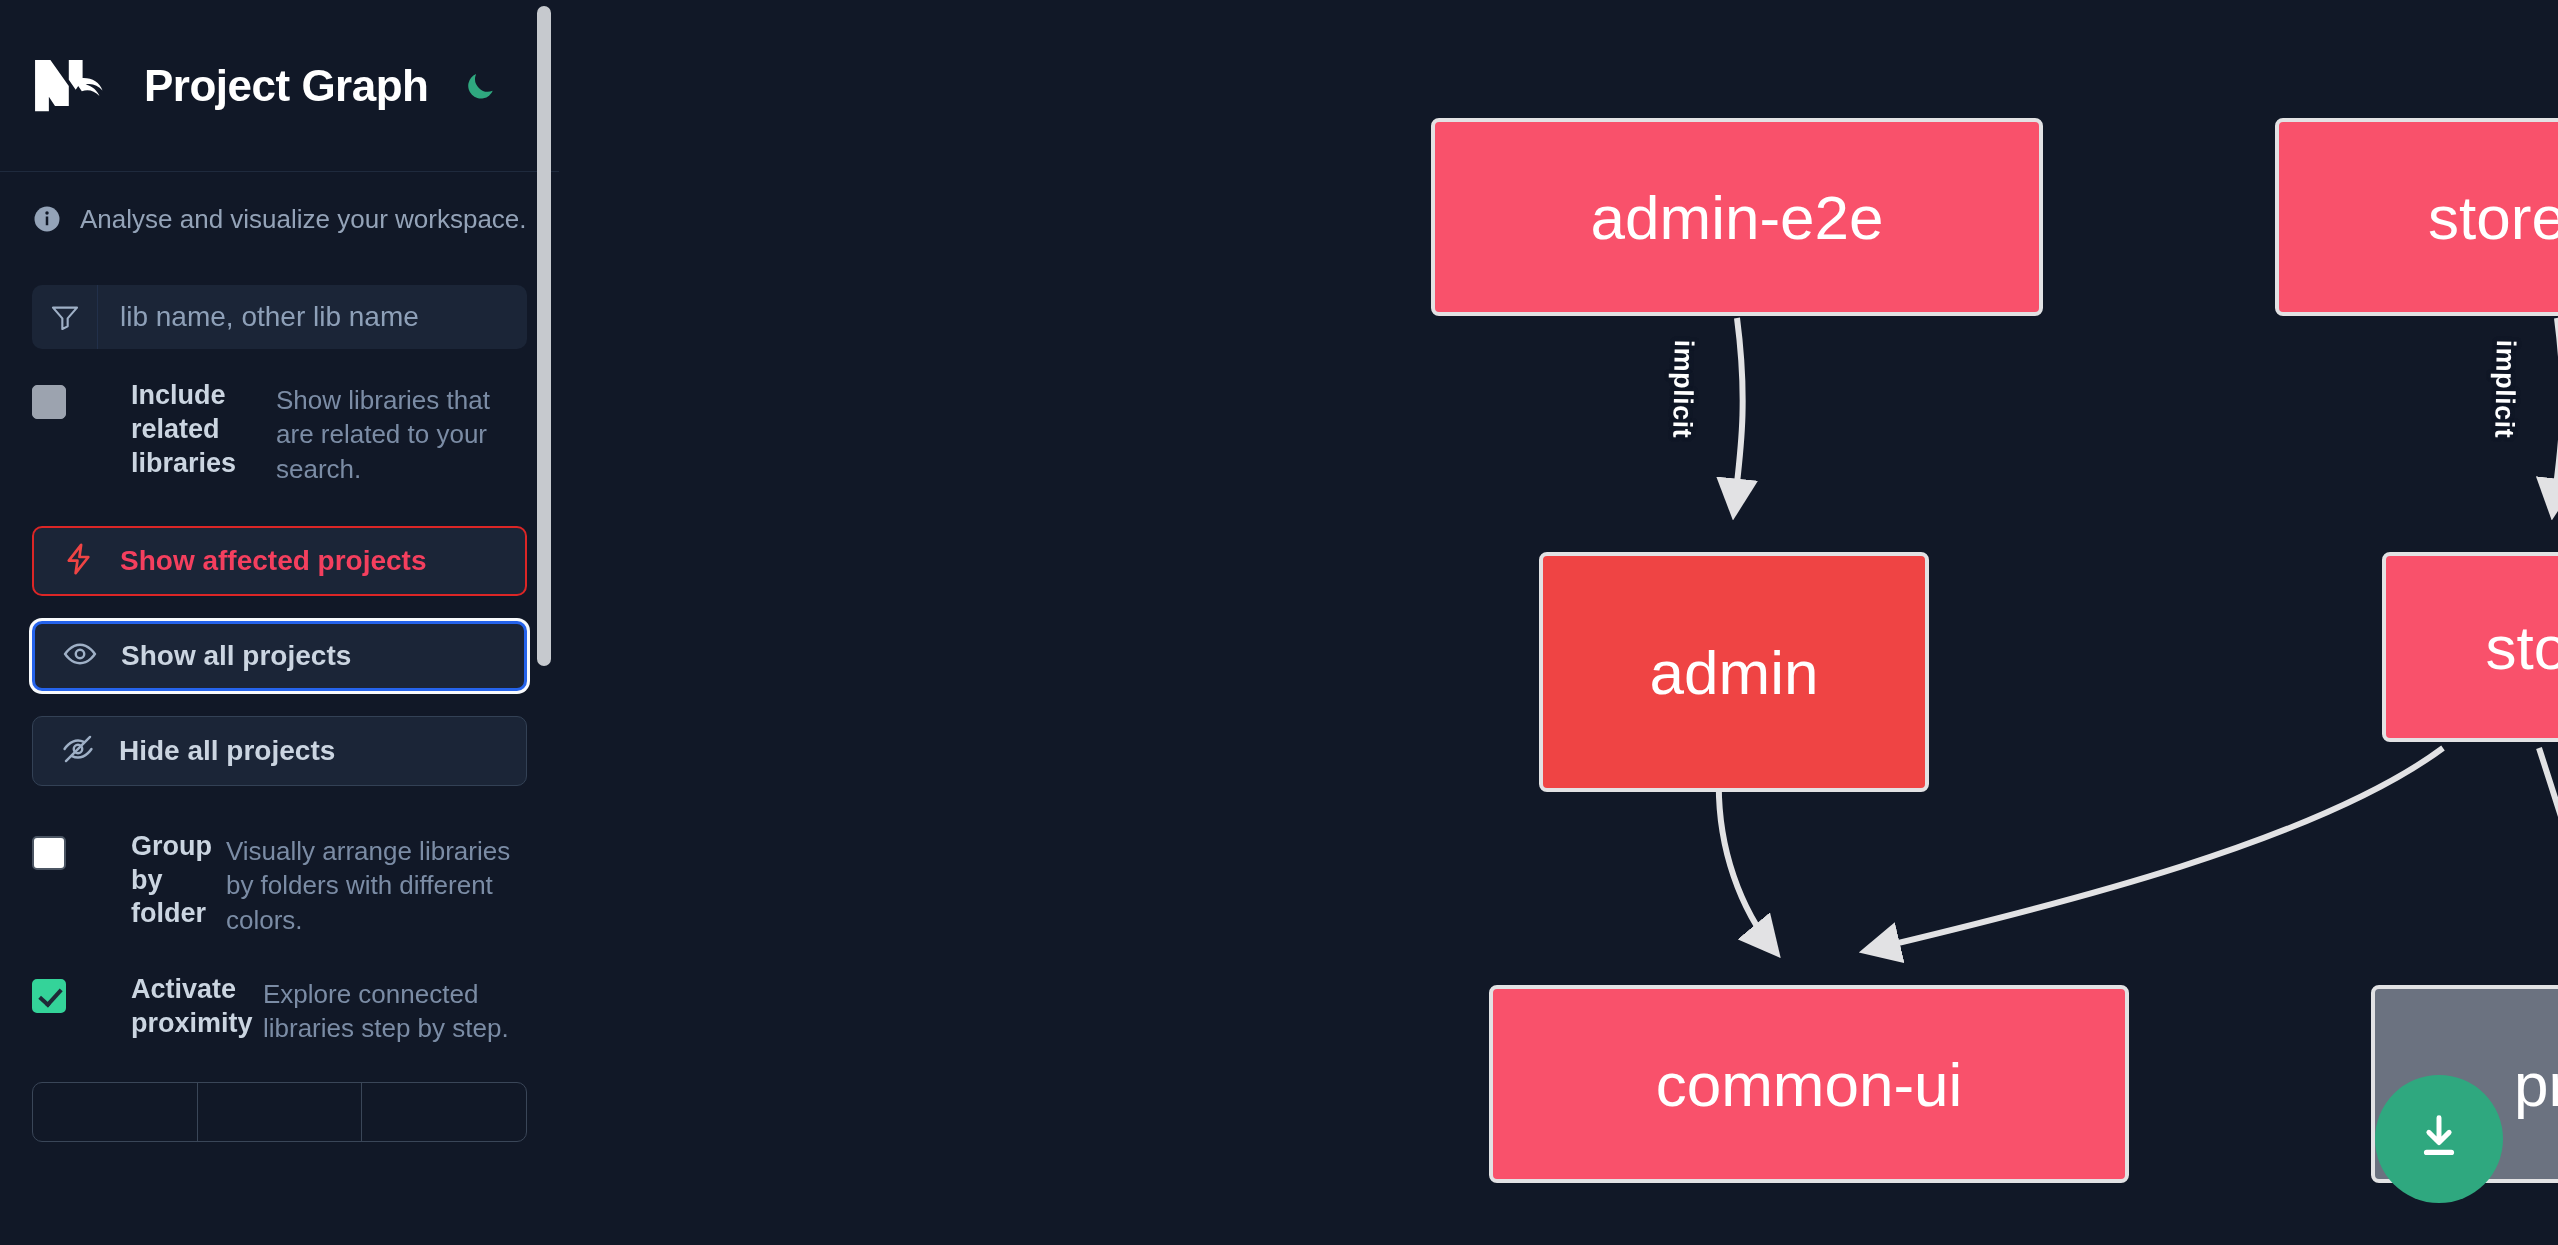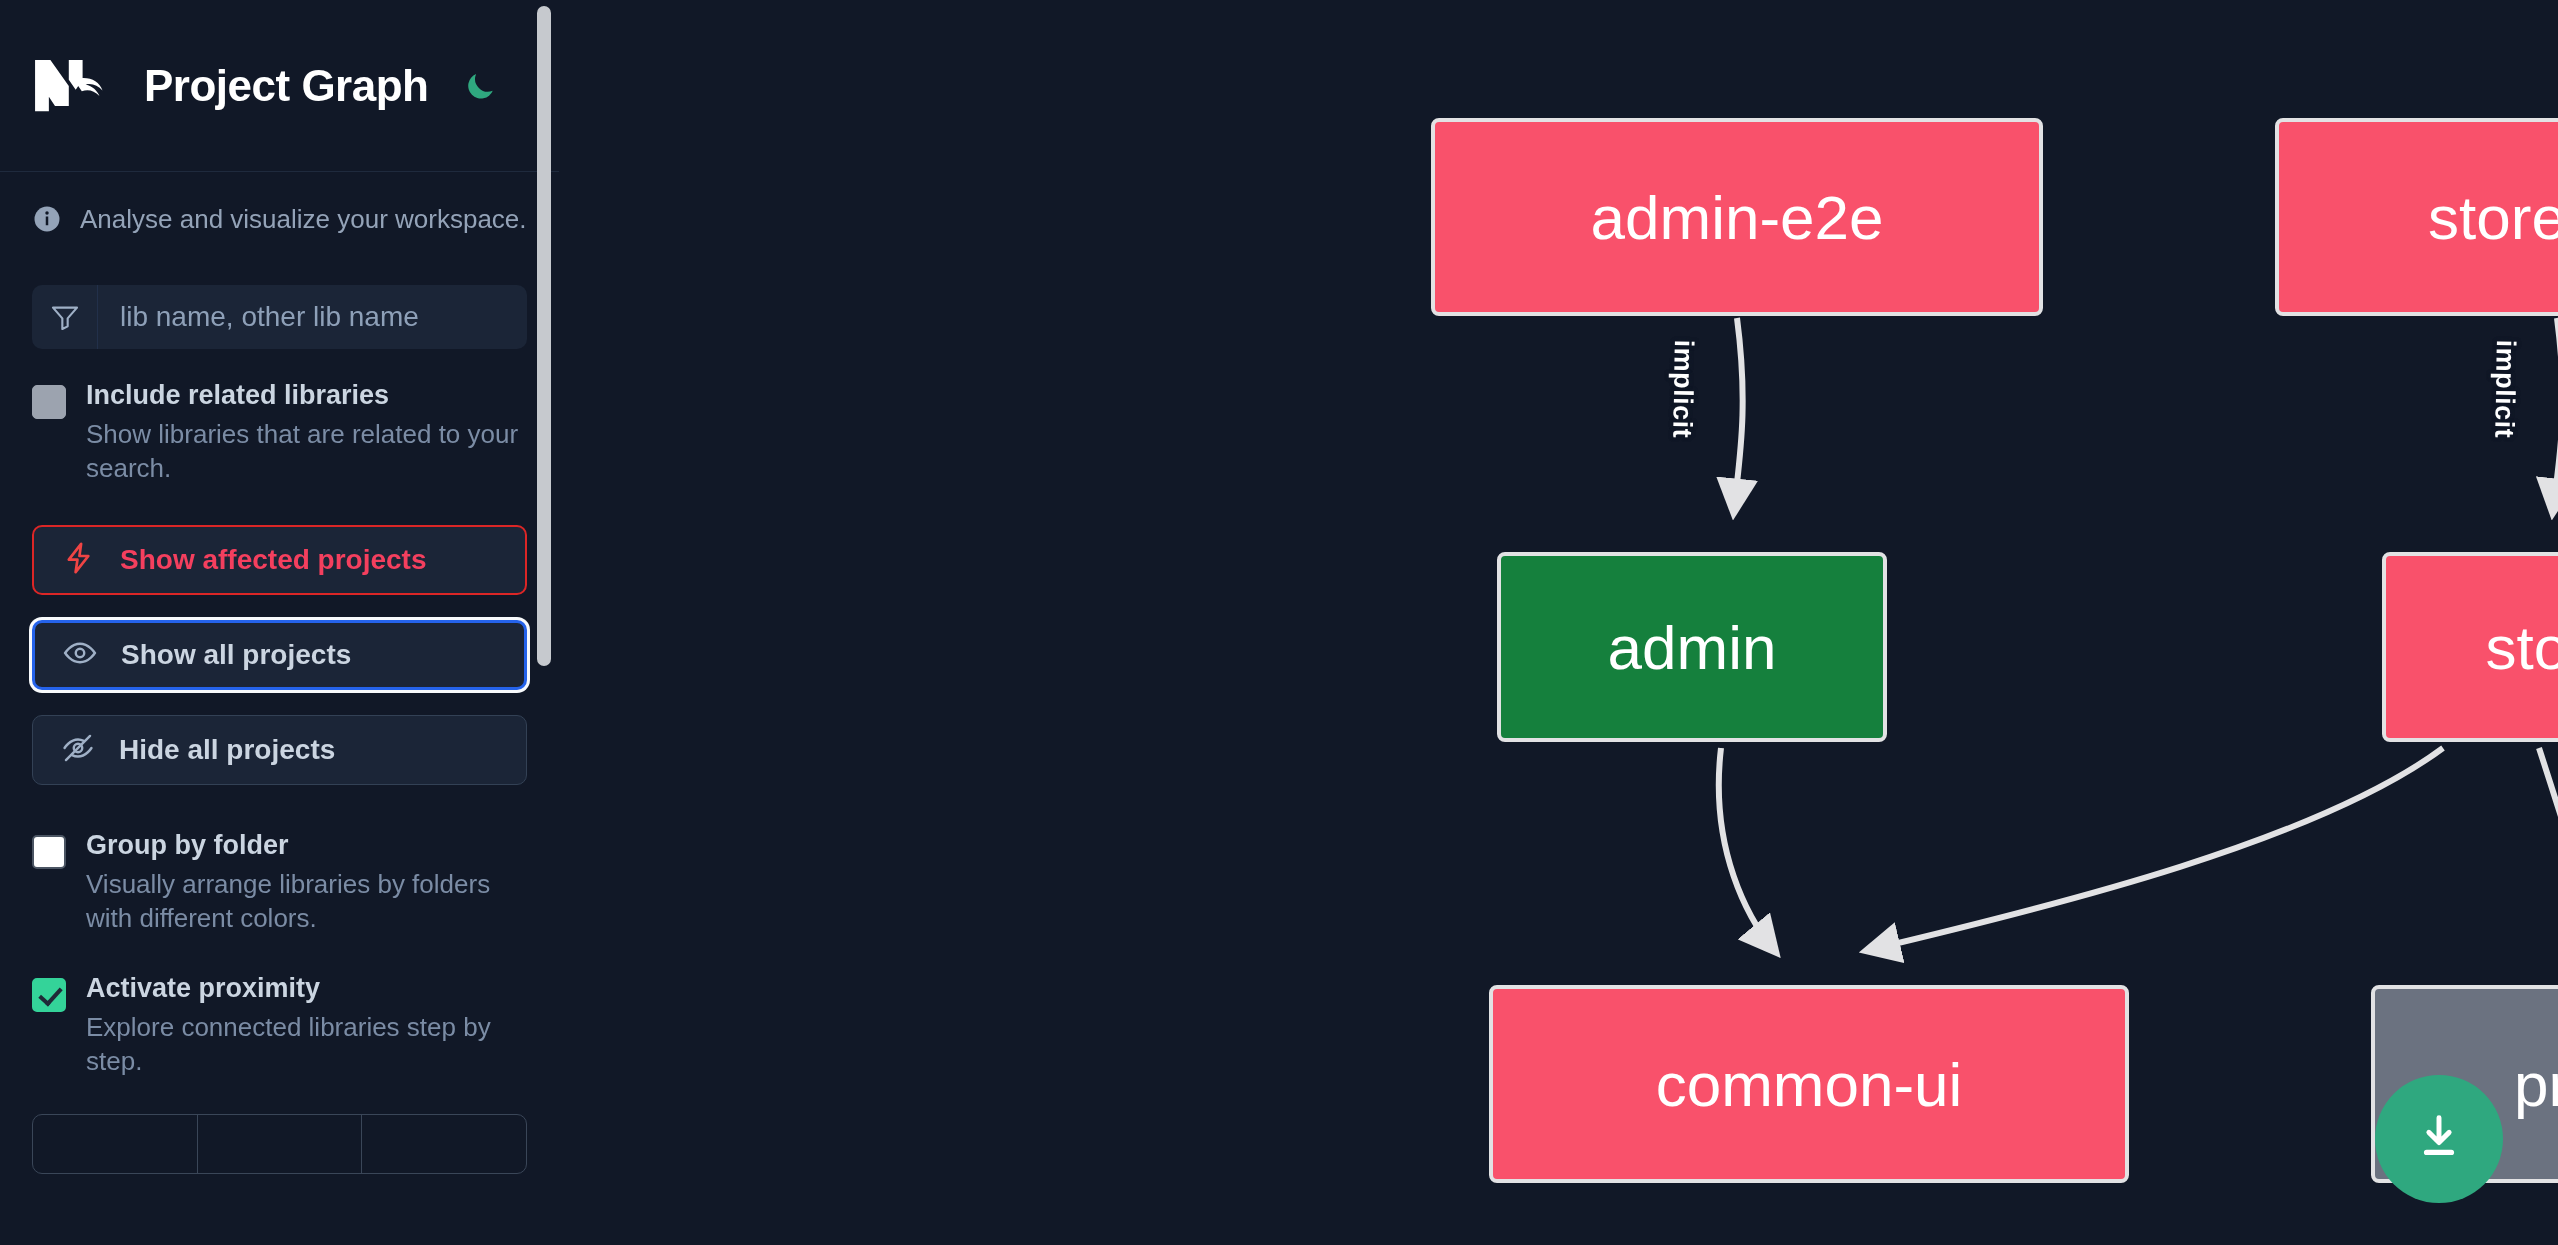--- a/index.html
+++ b/index.html
@@ -93,21 +93,21 @@
   .cb.checked { background: #34d399; border: 2px solid #34d399; }
   .cb.checked::after {
     content: "";
     position: absolute;
     left: 10px; top: 3px;
     width: 9px; height: 18px;
     border: solid #1f2937;
     border-width: 0 4px 4px 0;
     transform: rotate(42deg);
   }
-  .check-text { display: flex; flex-direction: column; }
+  .check-text { display: flex; flex-direction: row; margin-left: 45px; }
   .check-label {
     color: #cbd5e1;
     font-size: 27px;
     font-weight: 700;
     line-height: 1.25;
   }
   .check-desc {
     color: #7b8ca5;
     font-size: 26px;
     line-height: 1.32;
@@ -319,21 +319,21 @@
         <path d="M1884 748 C1760 840 1500 905 1310 950"></path>
         <path d="M1980 748 C2010 840 2030 910 2050 950"></path>
       </g>
     </svg>
 
     <div class="edge-label" style="left:1140px; top:340px; transform: rotate(91deg); transform-origin: left top;">implicit</div>
     <div class="edge-label" style="left:1962px; top:340px; transform: rotate(91deg); transform-origin: left top;">implicit</div>
 
     <div class="node" style="left:872px; top:118px; width:612px; height:198px; background:#f9516b;">admin-e2e</div>
     <div class="node" style="left:1716px; top:118px; width:568px; height:198px; background:#f9516b;">store-e2e</div>
-    <div class="node" style="left:938px; top:552px; width:390px; height:190px; background:#15803d;">admin</div>
+    <div class="node" style="left:980px; top:552px; width:390px; height:240px; background:#ef4444;">admin</div>
     <div class="node" style="left:1823px; top:552px; width:345px; height:190px; background:#f9516b;">store</div>
     <div class="node" style="left:930px; top:985px; width:640px; height:198px; background:#f9516b;">common-ui</div>
     <div class="node" style="left:1812px; top:985px; width:524px; height:198px; background:#6b7280;">products</div>
 
     <button id="download-fab">
       <span>
         <svg viewBox="0 0 24 24" width="54" height="54" xmlns="http://www.w3.org/2000/svg">
           <path d="M12 3 v11 M12 14 l-4.5 -4.5 M12 14 l4.5 -4.5" fill="none" stroke="#ffffff" stroke-width="2.2" stroke-linecap="round" stroke-linejoin="round"></path>
           <line x1="6.5" y1="18.4" x2="17.5" y2="18.4" stroke="#ffffff" stroke-width="2.4" stroke-linecap="round"></line>
         </svg>

